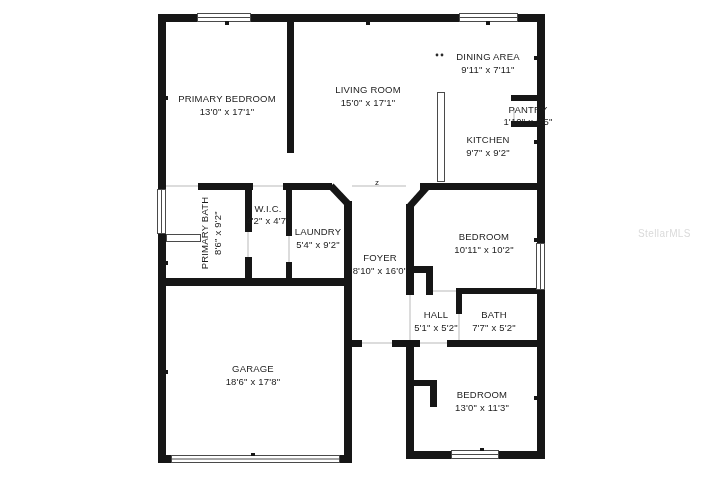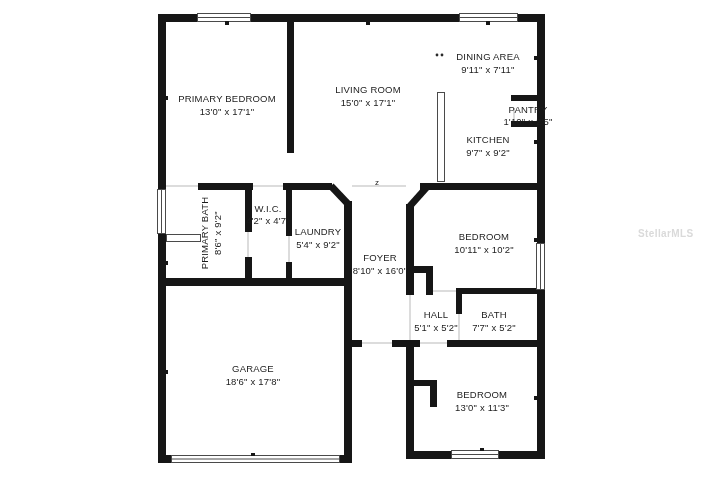--- a/index.html
+++ b/index.html
@@ -10,21 +10,21 @@
   .wline{stroke:#161616;stroke-width:7;}
   .fixture{fill:#ffffff;stroke:#4a4a4a;stroke-width:1;}
   .winline{stroke:#4a4a4a;stroke-width:1;fill:none;}
   .open{stroke:#b9b9b9;stroke-width:1;}
   .nub{fill:#161616;}
   .label{font-family:"Liberation Sans",sans-serif;font-size:9.5px;fill:#1c1c1c;
          text-anchor:middle;letter-spacing:.2px;}
   .dots{fill:#2a2a2a;}
   .marker{font-family:"Liberation Sans",sans-serif;font-size:8px;fill:#1c1c1c;text-anchor:middle;}
   .watermark{position:absolute;left:638px;top:228px;width:67px;font-size:10px;
-             color:#dadada;letter-spacing:.4px;font-weight:bold;}
+             color:#dadada;letter-spacing:.4px;font-weight:normal;}
 </style>
 </head>
 <body>
 
 <div class="canvas">
   <svg width="705" height="487" viewBox="0 0 705 487">
 
     <g>
       <rect class="wall" x="158" y="14" width="387" height="8"></rect>
       <rect class="wall" x="158" y="14" width="8" height="449"></rect>

